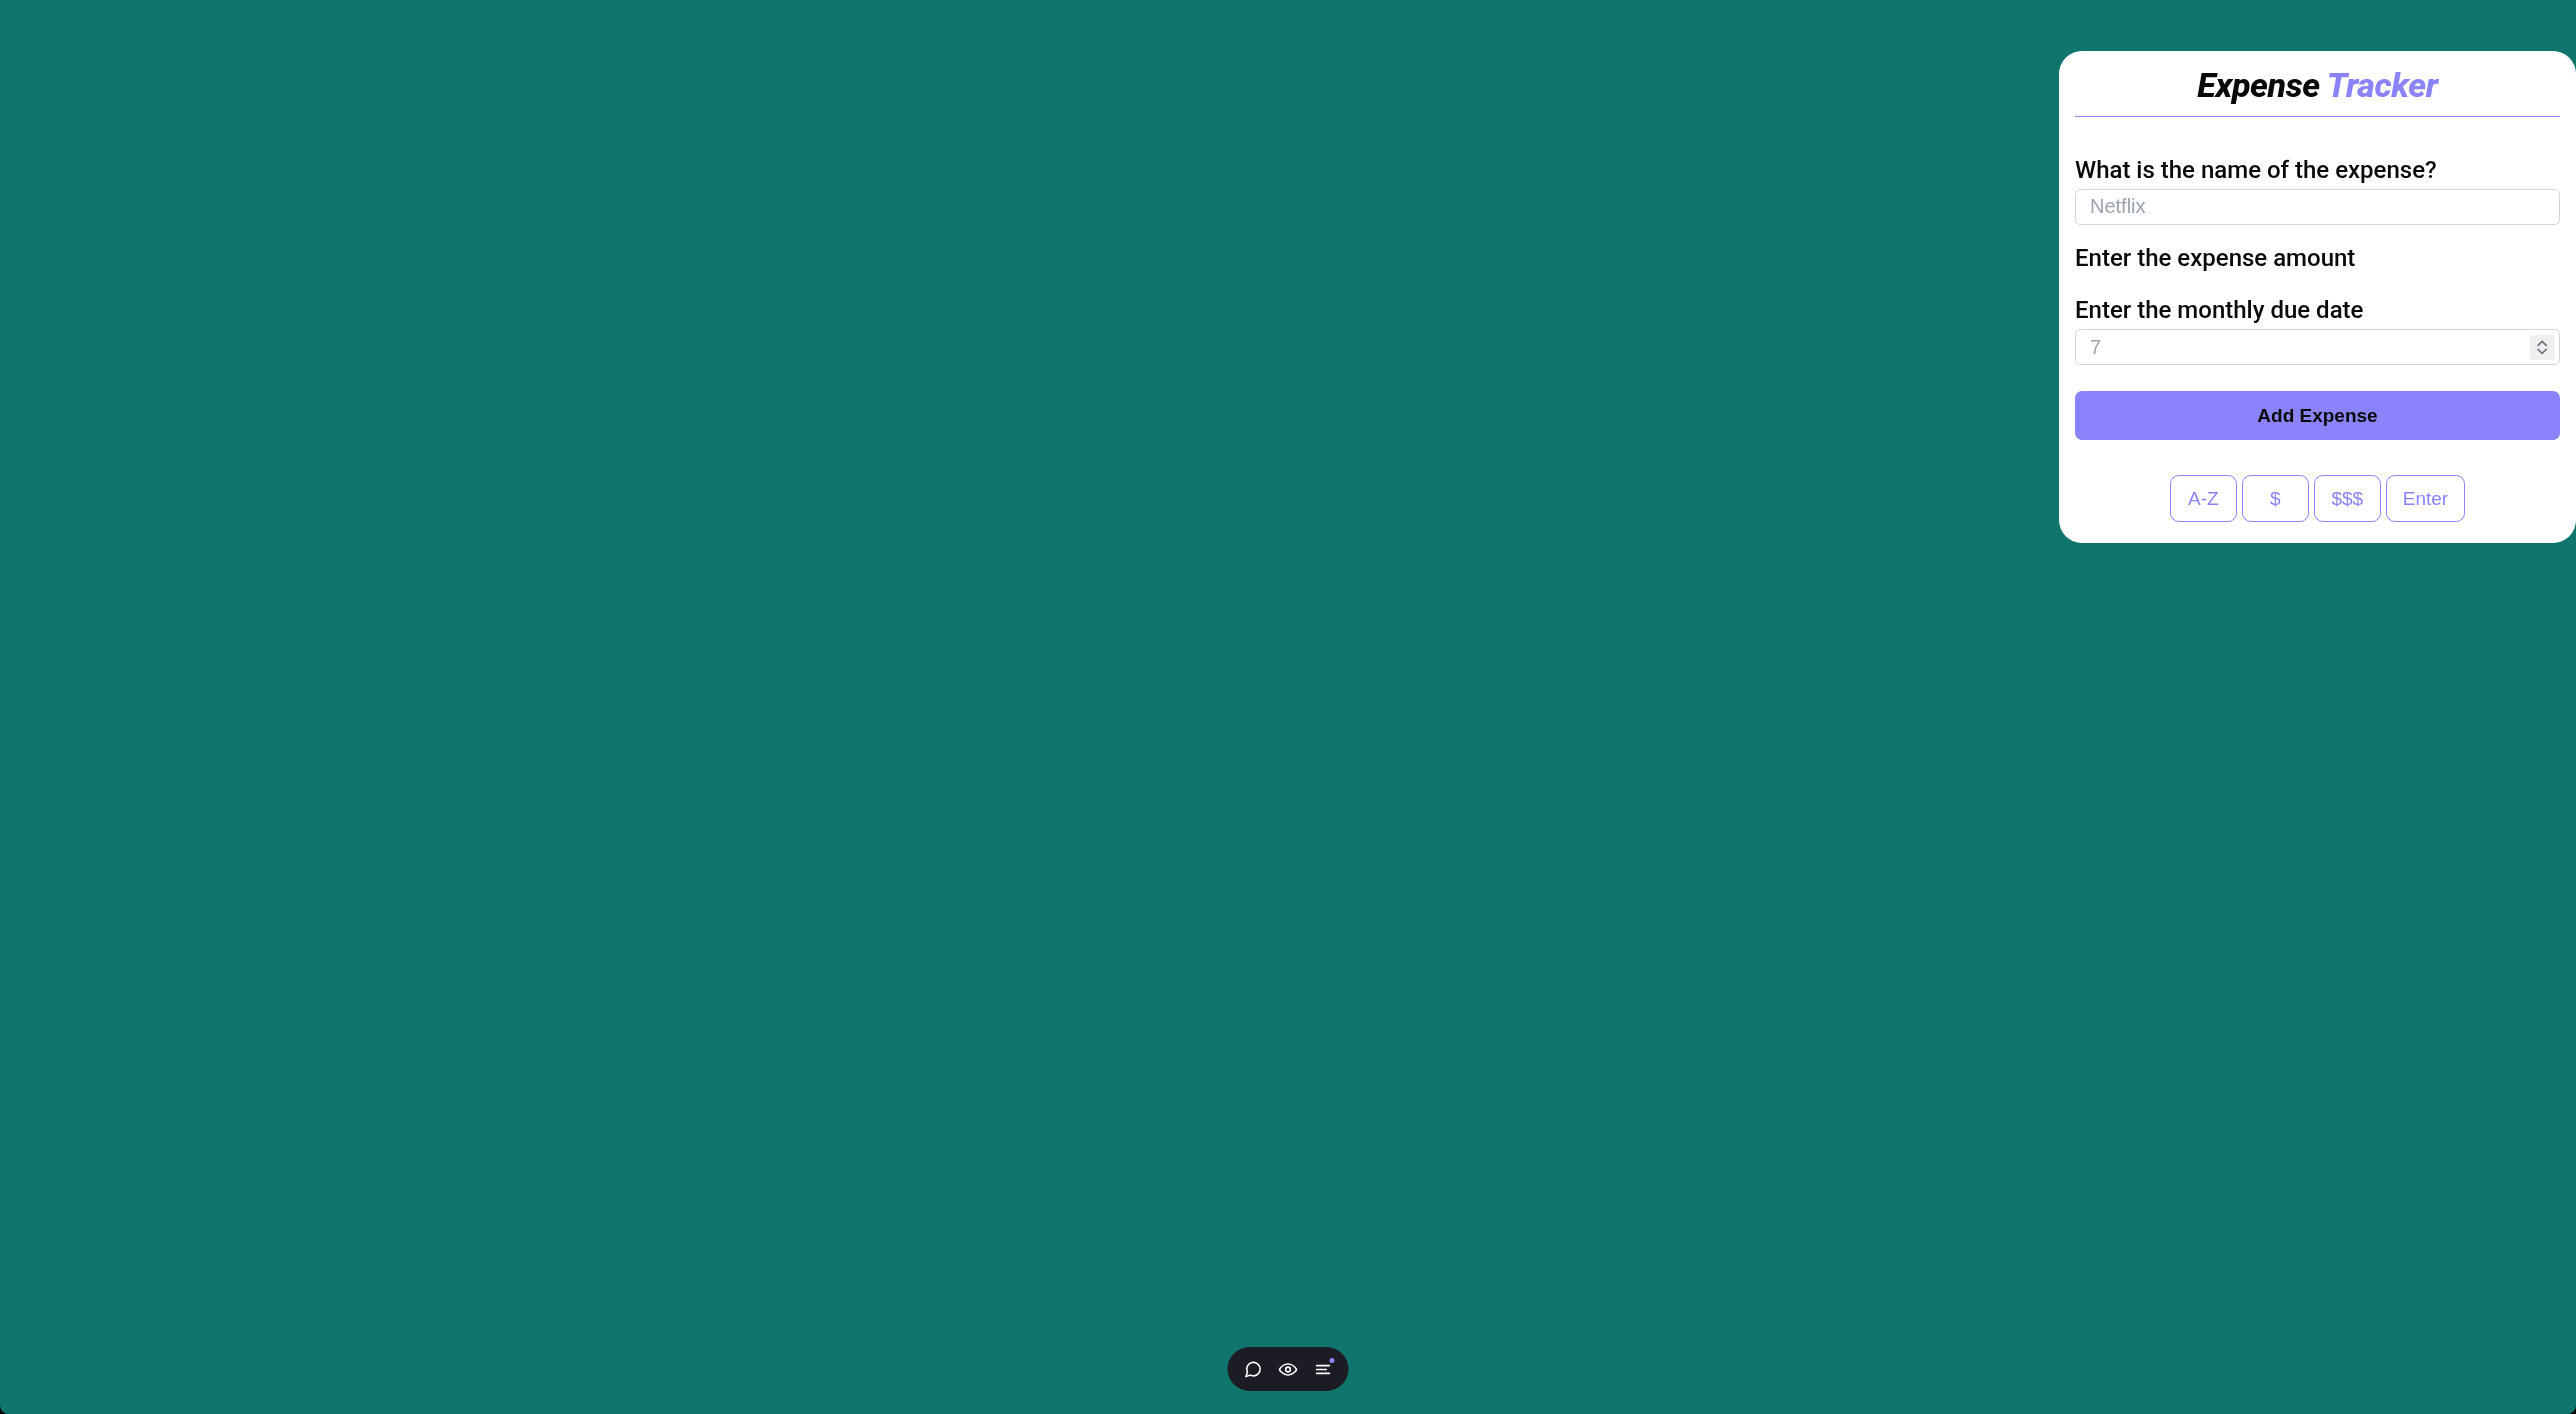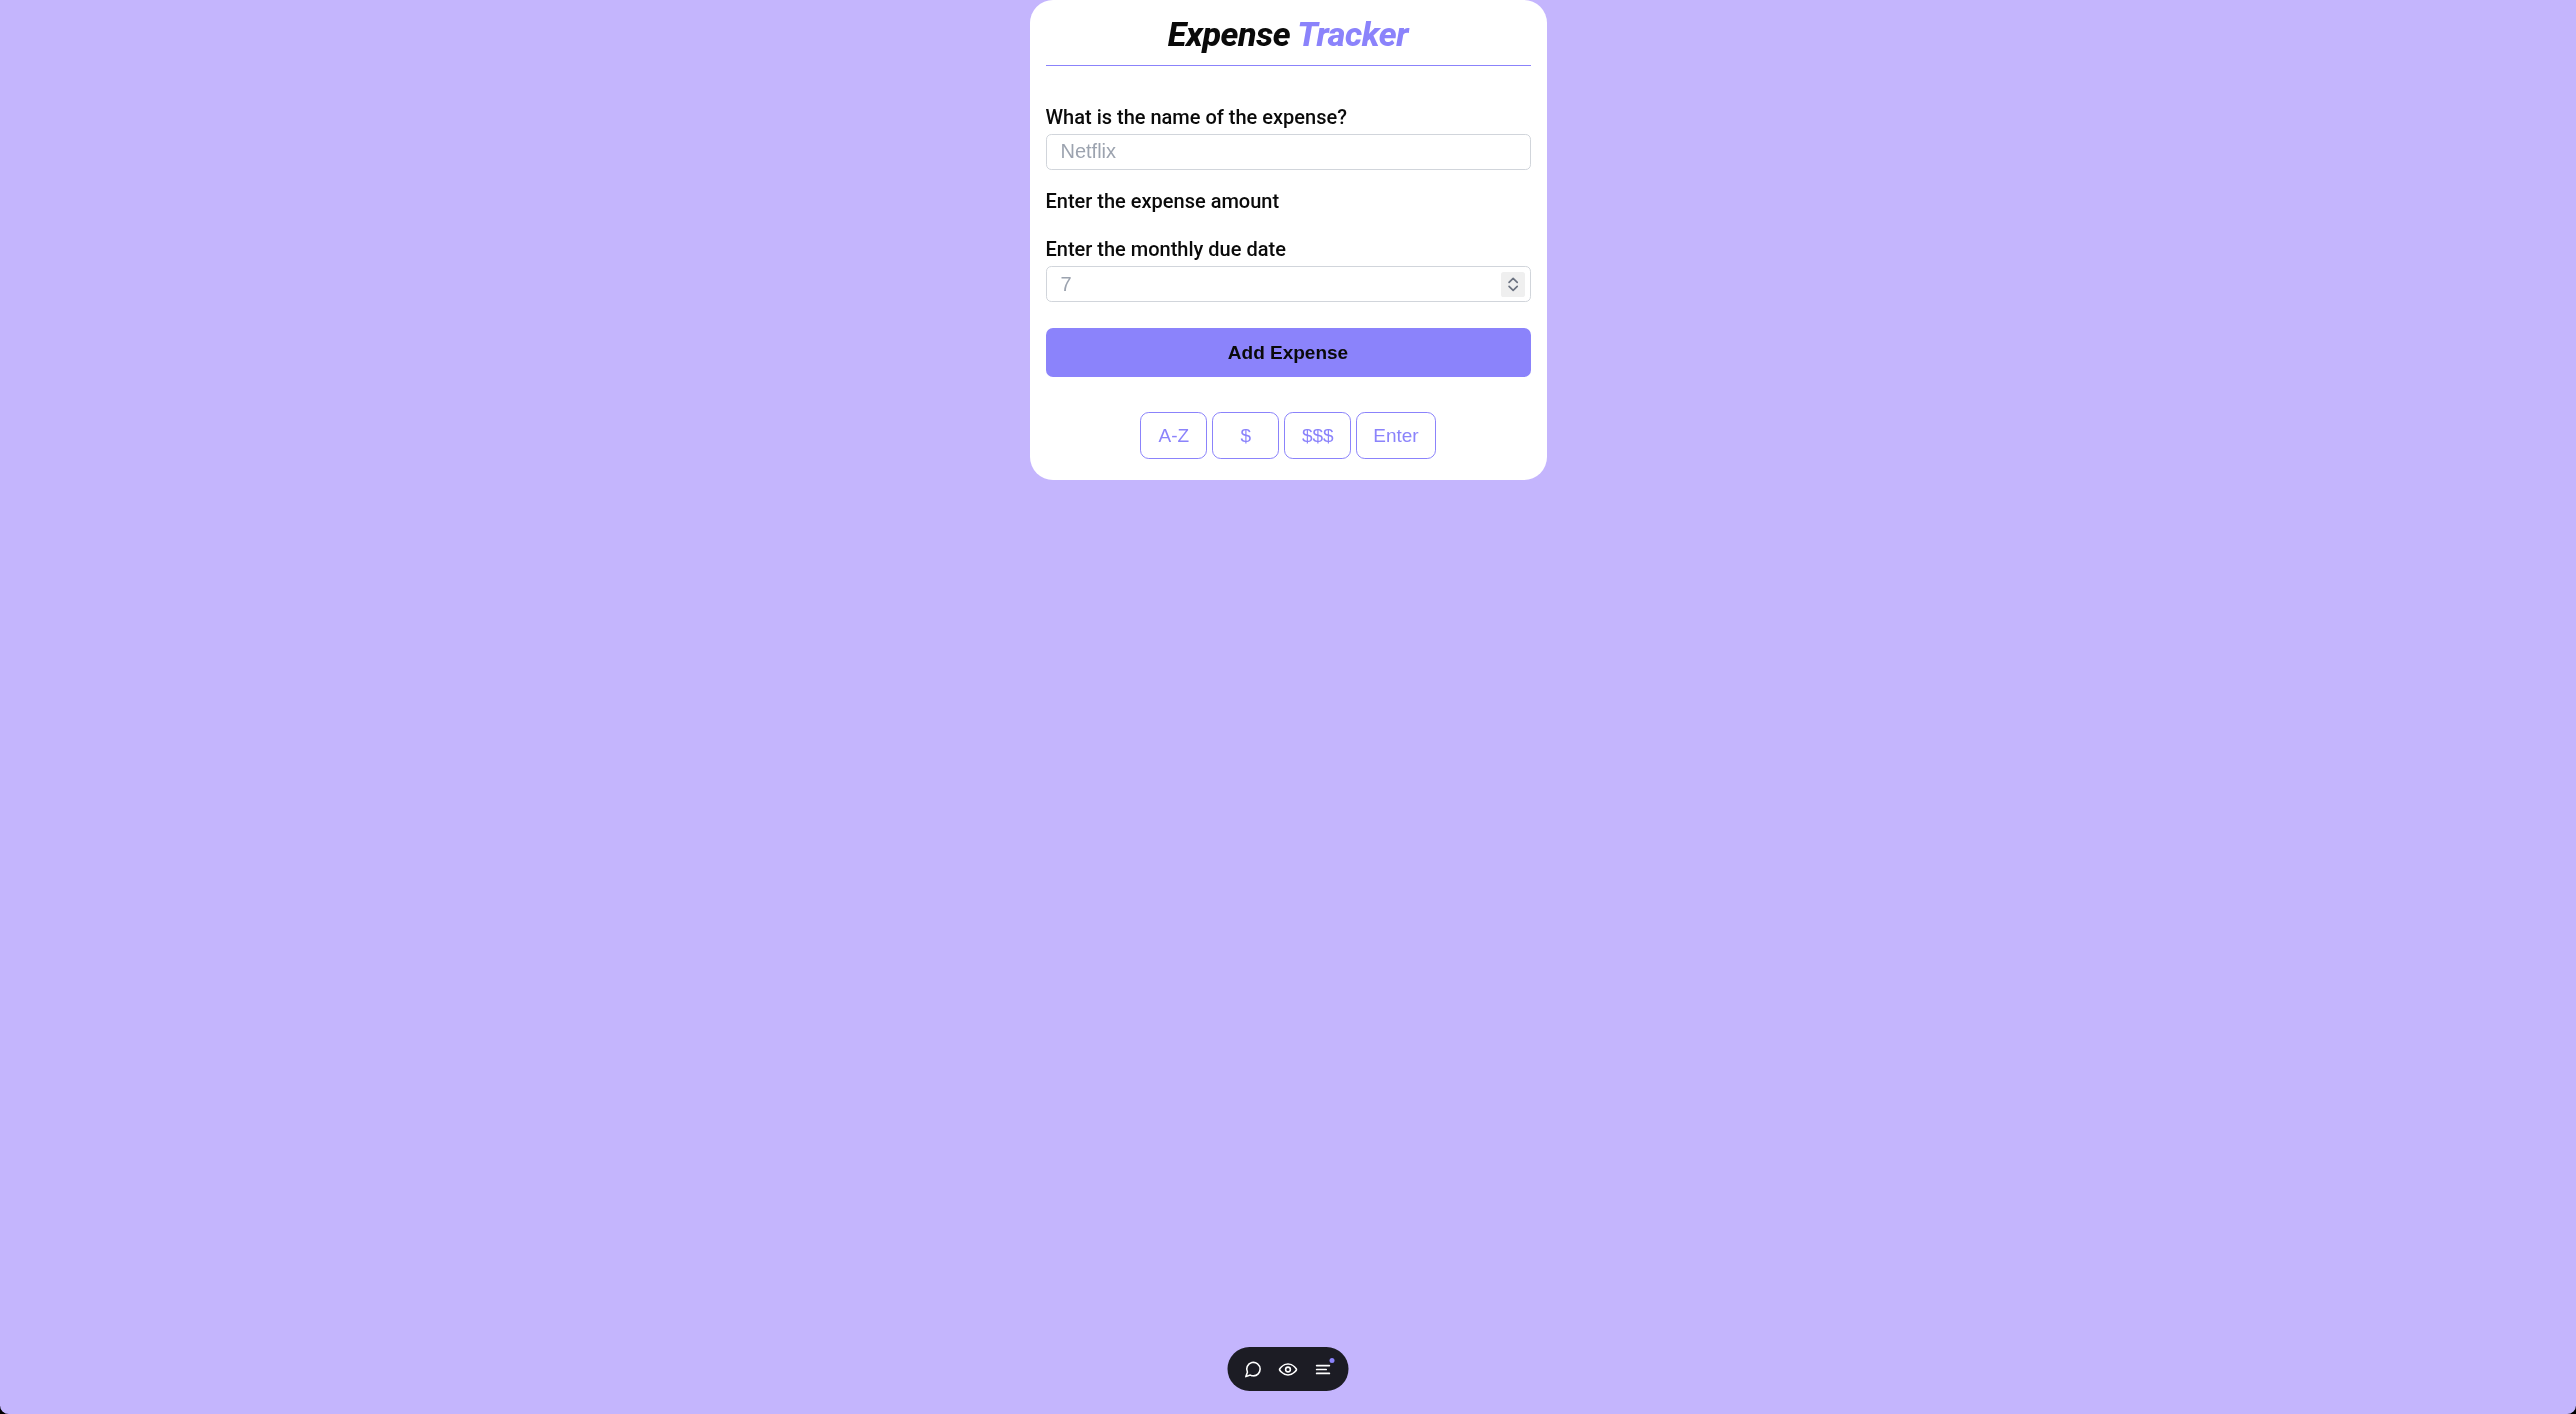--- a/index.html
+++ b/index.html
@@ -10,27 +10,28 @@
     body {
       background: #000;
       font-family: -apple-system, BlinkMacSystemFont, "Segoe UI", Roboto, Helvetica, Arial, sans-serif;
       width: 100%;
       min-height: 100vh;
       display: flex;
       align-items: flex-start;
       justify-content: center;
     }
     .viewport {
-      background: #c4b5fd;
+      background: #0f766e;
       width: 100%;
       min-height: 100vh;
       display: flex;
       flex-direction: column;
-      align-items: center;
+      align-items: flex-end;
       justify-content: flex-start;
+      padding-top: 51px;
       border-radius: 0 0 8.8px 8.8px;
       position: relative;
     }
     .card {
       background: #ffffff;
       border-radius: 23px;
       width: 517px;
       padding: 14px 16px 21px 16px;
       display: flex;
       flex-direction: column;
@@ -52,21 +53,21 @@
     }
     .title-underline {
       border: none;
       border-top: 1.8px solid #8b83fb;
       margin-bottom: 39px;
     }
     .form-group {
       margin-bottom: 19px;
     }
     .label {
-      font-size: 20px;
+      font-size: 24px;
       color: #0a0a0a;
       font-weight: 500;
       display: block;
       margin-bottom: 5.3px;
     }
     .input {
       width: 100%;
       height: 36px;
       border: 0.9px solid #d1d5db;
       border-radius: 5.3px;

